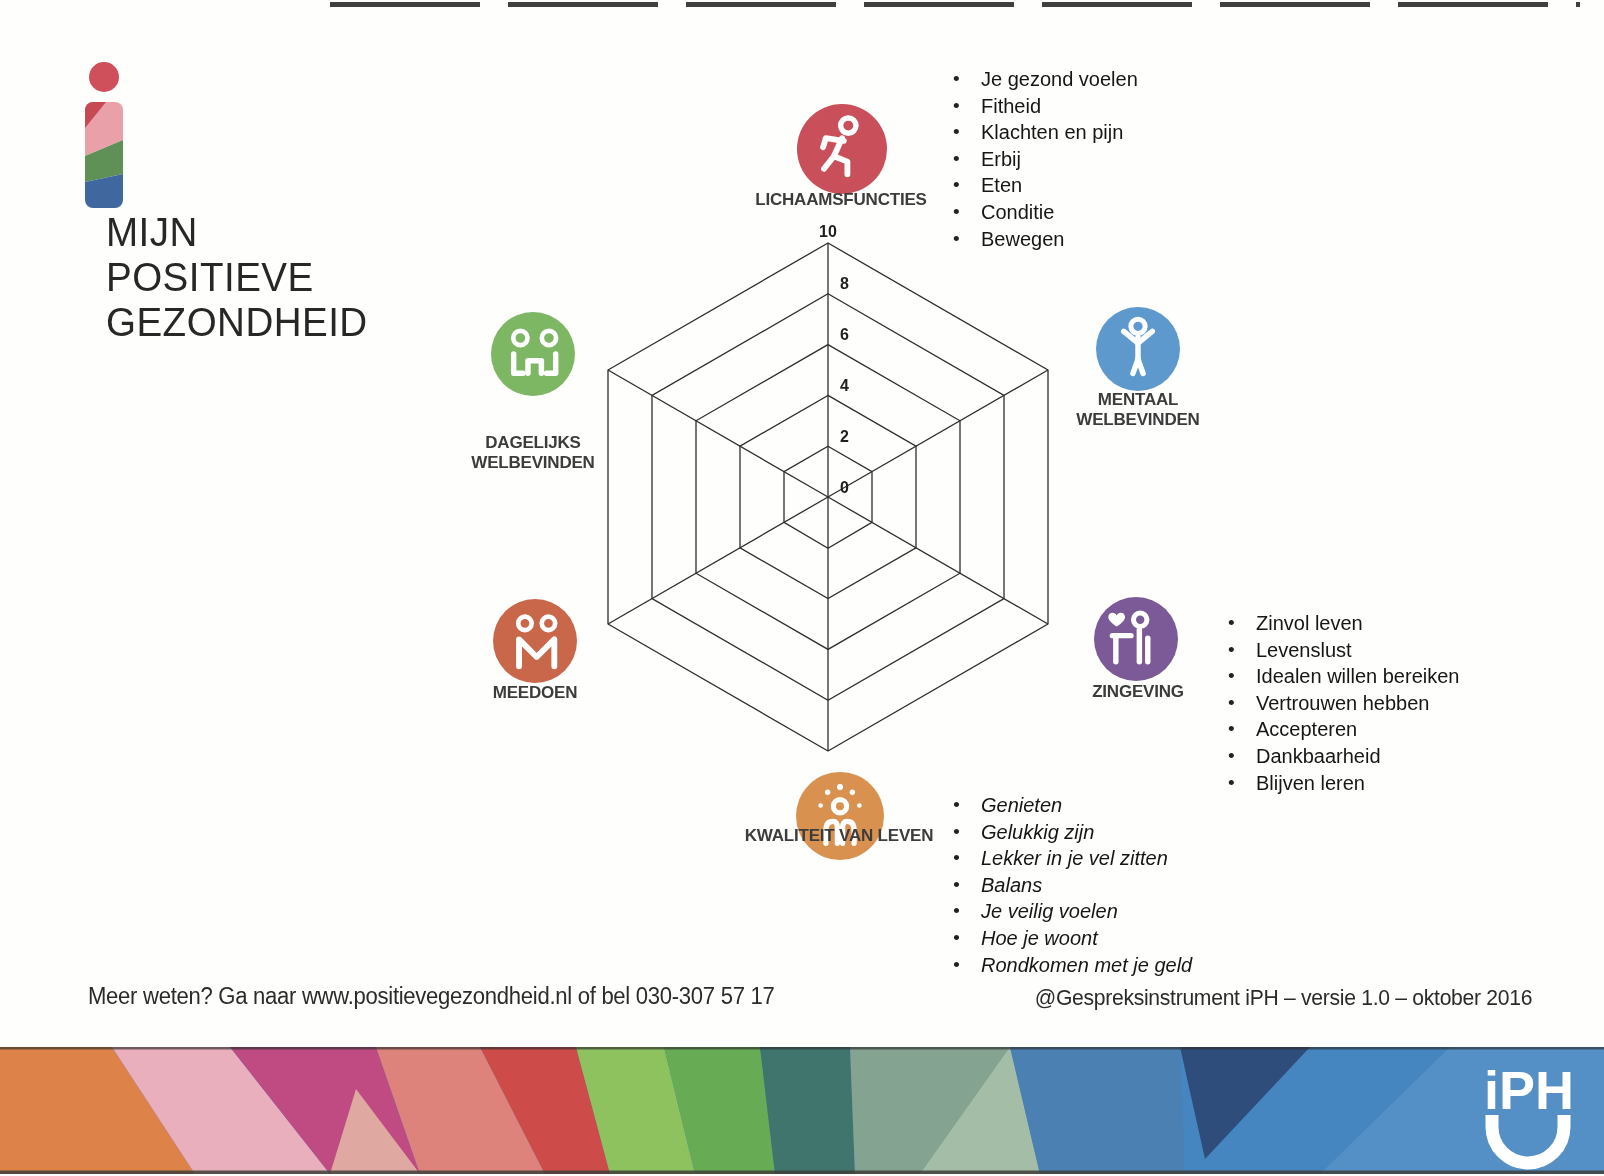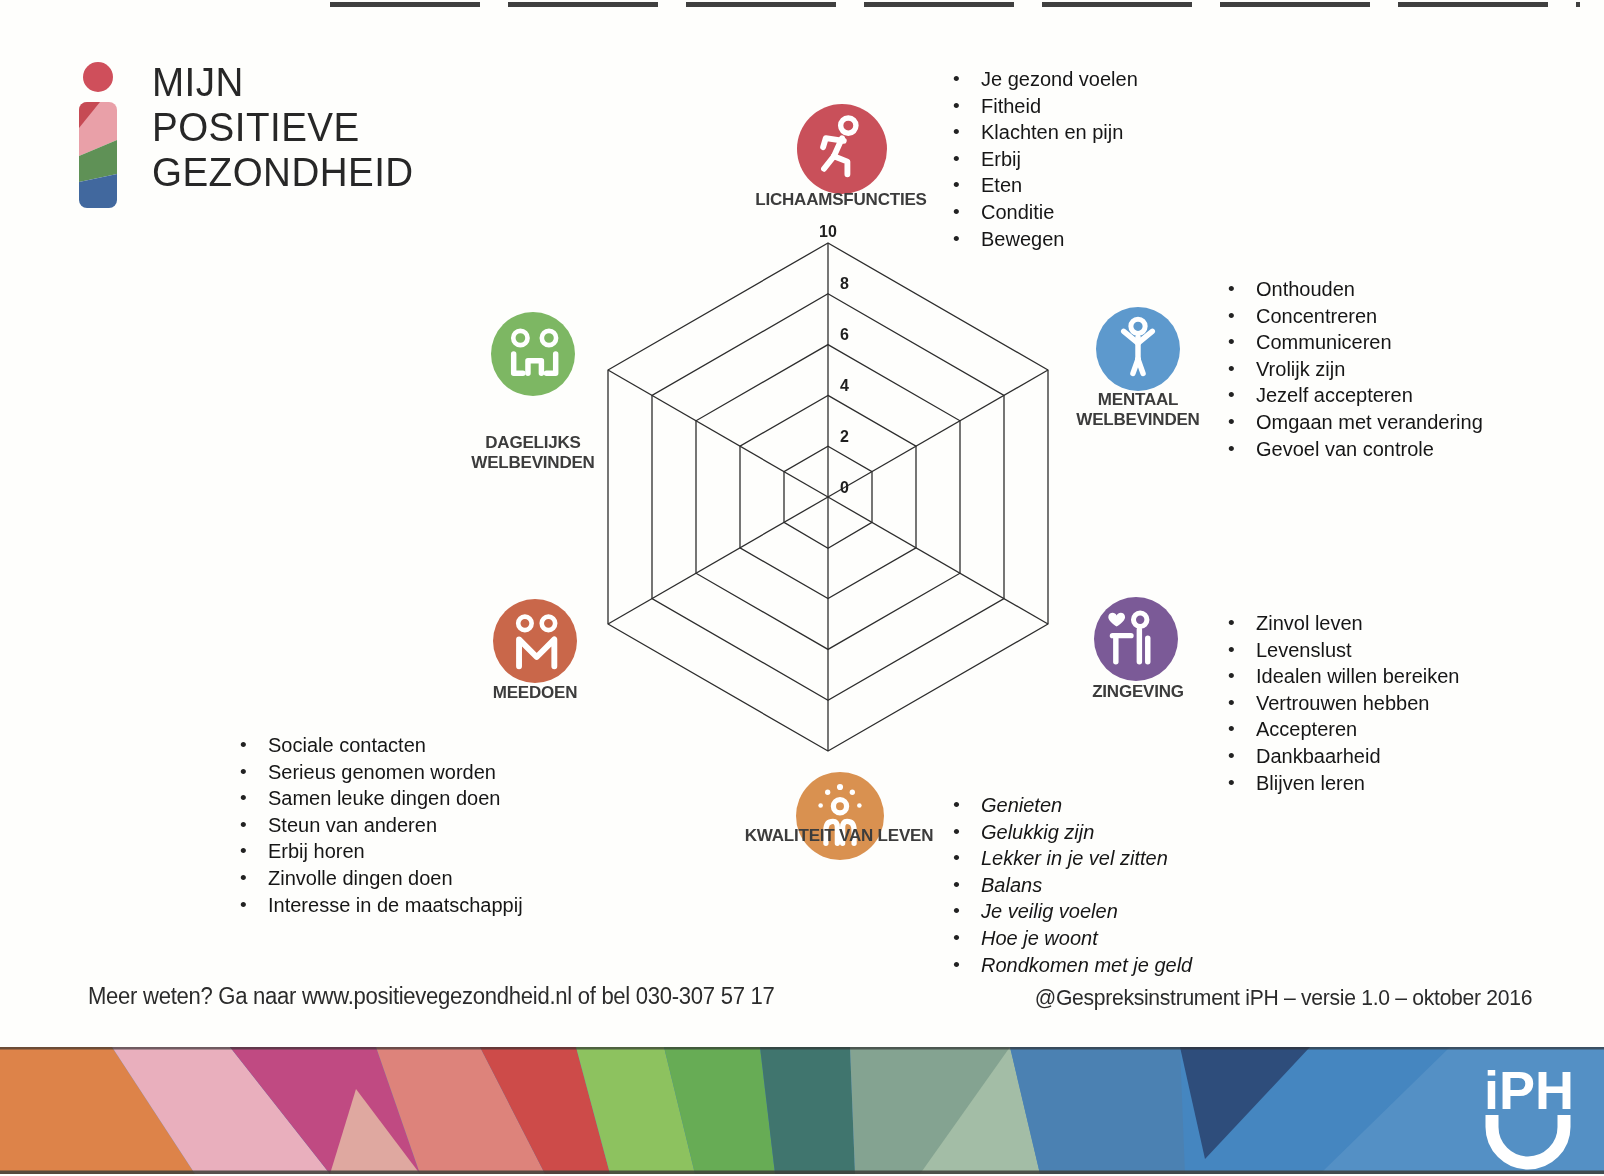--- a/index.html
+++ b/index.html
@@ -5,21 +5,21 @@
   html,body{margin:0;padding:0;background:#ffffff;}
   .page{
     position:relative;width:1604px;height:1176px;overflow:hidden;
     background:#fefefc;font-family:"Liberation Sans", sans-serif;
   }
   
   .scanline{position:absolute;left:330px;top:2px;width:1250px;height:5px;
     background:repeating-linear-gradient(90deg,#1e1e1e 0 150px,transparent 150px 178px);
     opacity:.85;}
   
-  .logo{position:absolute;left:72px;top:60px;display:flex;}
+  .logo{position:absolute;left:78px;top:60px;display:flex;flex-direction:column;}
   .logo-text{margin-left:28px;color:#272727;font-size:41px;line-height:45px;
     font-weight:500;letter-spacing:.5px;transform:scaleX(.94);transform-origin:left top;}
   
   .dim-icon{position:absolute;border-radius:50%;}
   .dim-icon svg{position:absolute;left:0;top:0;width:100%;height:100%;}
   .dim-label{position:absolute;text-align:center;font-weight:700;font-size:17px;
     line-height:20px;color:#3c3c3c;letter-spacing:-.2px;}
   ul.dim-list{position:absolute;list-style:none;margin:0;padding:0;
     font-size:20px;color:#161616;}
   ul.dim-list li{position:relative;padding-left:29px;height:26.6px;line-height:26.6px;white-space:nowrap;}
@@ -125,29 +125,20 @@
         <path d="M50,43 L67,29"></path>
         <path d="M50,62 L44,79"></path>
         <path d="M50,62 L56,79"></path>
       </g>
     </svg>
   </div>
   <div class="dim-label" style="left:1048px;top:390px;width:180px;">
     <div>MENTAAL</div>
     <div>WELBEVINDEN</div>
   </div>
-  <ul class="dim-list" style="left:1227px;top:276px;">
-      <li>Onthouden</li>
-      <li>Concentreren</li>
-      <li>Communiceren</li>
-      <li>Vrolijk zijn</li>
-      <li>Jezelf accepteren</li>
-      <li>Omgaan met verandering</li>
-      <li>Gevoel van controle</li>
-    </ul>
 
   <div class="dim-icon" style="left:1094px;top:597px;width:84px;height:84px;background:#7b5a97;">
     <svg viewBox="0 0 100 100">
       <path d="M27,22 c-2,-5 -10,-4 -10,2 c0,5 10,11 10,11 s10,-6 10,-11 c0,-6 -8,-7 -10,-2 z" fill="#fff"></path>
       <g stroke="#fff" stroke-width="6.5" fill="none" stroke-linecap="round">
         <circle cx="55" cy="27" r="8" stroke-width="6"></circle>
         <path d="M22,46 H44"></path>
         <path d="M26,46 V77"></path>
         <path d="M54,39 V77"></path>
         <path d="M64,49 V77"></path>
@@ -204,29 +195,20 @@
         <circle cx="38" cy="29" r="8" stroke-width="5.5"></circle>
         <circle cx="66" cy="29" r="8" stroke-width="5.5"></circle>
         <path d="M31,80 V48 L52,69 L73,48 V80" stroke-width="7"></path>
       </g>
     </svg>
   </div>
   <div class="dim-label" style="left:450px;top:683px;width:170px;">
     <div>MEEDOEN</div>
     <div></div>
   </div>
-  <ul class="dim-list" style="left:239px;top:732px;">
-      <li>Sociale contacten</li>
-      <li>Serieus genomen worden</li>
-      <li>Samen leuke dingen doen</li>
-      <li>Steun van anderen</li>
-      <li>Erbij horen</li>
-      <li>Zinvolle dingen doen</li>
-      <li>Interesse in de maatschappij</li>
-    </ul>
 
   <div class="dim-icon" style="left:491px;top:312px;width:84px;height:84px;background:#7db763;">
     <svg viewBox="0 0 100 100">
       <g stroke="#fff" fill="none" stroke-linecap="round" stroke-linejoin="round">
         <circle cx="35" cy="31" r="8.5" stroke-width="5.5"></circle>
         <circle cx="69" cy="31" r="8.5" stroke-width="5.5"></circle>
         <path d="M27,50 V73 H38" stroke-width="6.5"></path>
         <path d="M77,50 V73 H66" stroke-width="6.5"></path>
         <path d="M44,73 V58 H60 V73" stroke-width="6.5"></path>
       </g>

